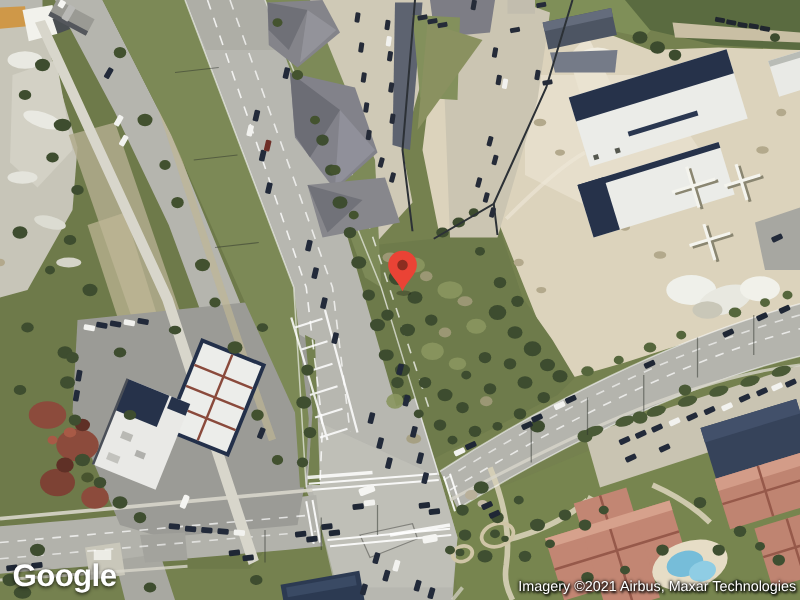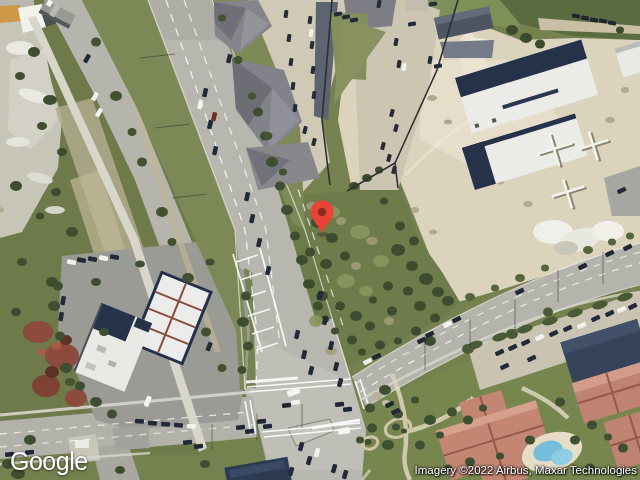--- a/index.html
+++ b/index.html
@@ -1,19 +1,19 @@
 <!DOCTYPE html>
 <html><head>
 <meta charset="utf-8">
 <style>
   html,body{margin:0;padding:0;background:#000;}
   #map{position:relative;width:640px;height:480px;overflow:hidden;
        font-family:"Liberation Sans","DejaVu Sans",sans-serif;cursor:grab;}
   #scene{position:absolute;top:0;left:0;}
-  #logo{position:absolute;left:10px;bottom:4px;color:#fff;font-size:25px;font-weight:normal;
+  #logo{position:absolute;left:10px;bottom:4px;color:#fff;font-size:25px;font-weight:bold;
         letter-spacing:-0.5px;text-shadow:0 1px 3px rgba(0,0,0,.55),0 0 2px rgba(0,0,0,.4);
         user-select:none;}
   #attrib{position:absolute;right:3px;bottom:4px;color:#fff;font-size:11.5px;
           text-shadow:0 0 2px #000,0 0 3px #000,1px 1px 2px #000;user-select:none;}
 </style>
 </head>
 <body>
 
 <div id="map">
 <svg id="scene" width="640" height="480" viewBox="0 0 640 480">
@@ -664,14 +664,14 @@
   </g>
 
   <g transform="translate(322,233)">
     <ellipse cx="1" cy="1.5" rx="6" ry="2.2" fill="#000" opacity="0.25"></ellipse>
     <path d="M0 0 C-4 -9 -11.5 -13.5 -11.5 -21 A11.5 11.5 0 1 1 11.5 -21 C11.5 -13.5 4 -9 0 0 Z" fill="#EA4335"></path>
     <circle cx="0" cy="-21" r="4.2" fill="#8C2D20"></circle>
   </g>
 </svg>
 
   <div id="logo">Google</div>
-  <div id="attrib">Imagery ©2022 Airbus, Maxar Technologies</div>
+  <div id="attrib">Imagery ©2021 Airbus, Maxar Technologies</div>
 </div>
 
 </body></html>

